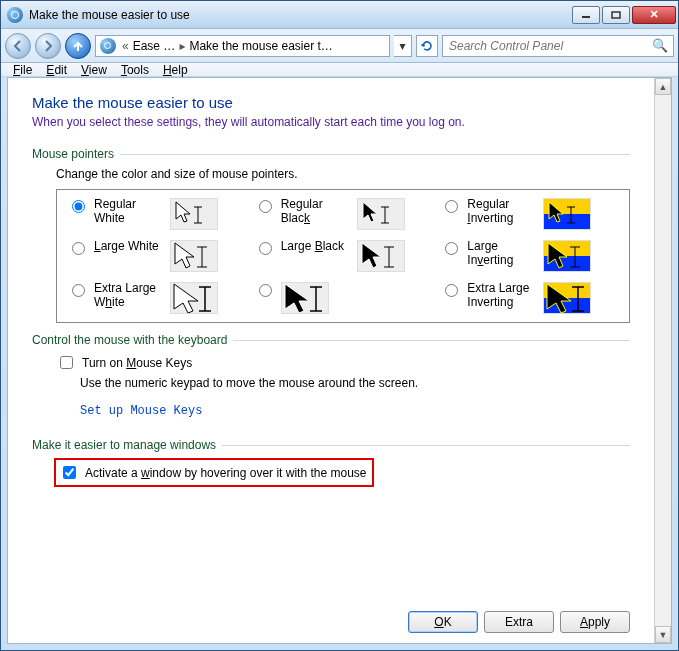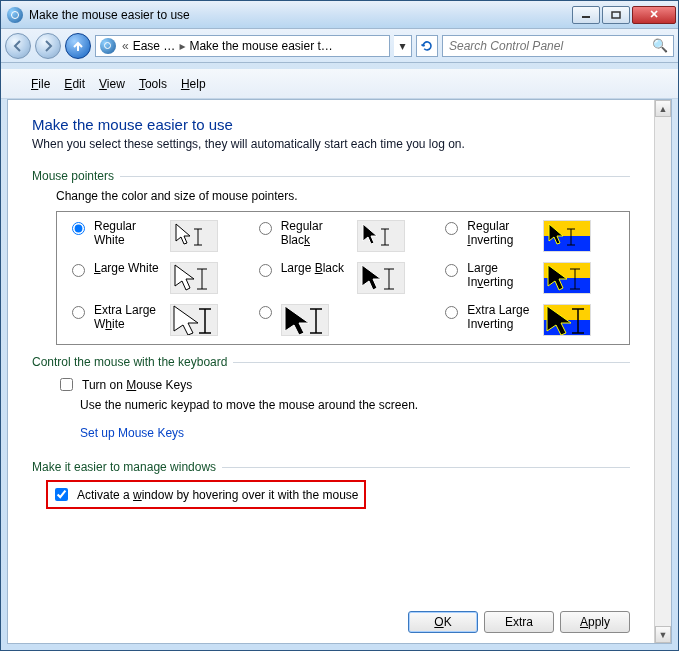--- a/index.html
+++ b/index.html
@@ -99,25 +99,24 @@
   .searchbox {
     width:232px; height:22px; border:1px solid #8aa8c8; background:#fff;
     display:flex; align-items:center; padding:0 4px;
   }
   .searchbox input {
     flex:1; border:none; outline:none; font-size:12px; font-style:italic; color:#888;
     background:transparent;
   }
   .searchbox .sicon { color:#346; font-size:13px; }
   .menubar {
-    height:30px; background:linear-gradient(#f4f8fc,#e6eef8);
+    height:14px; background:linear-gradient(#f4f8fc,#e6eef8);
     border-bottom:1px solid #c4d6e8;
-    display:flex; align-items:center; padding:0 24px; gap:2px;
+    display:flex; align-items:center; padding:0 6px; gap:2px;
     font-size:12px;
-    margin-top:6px;
   }
   .menubar .mi { padding:2px 6px; }
   .menubar .mi u { text-decoration:underline; }
   .content-outer {
     flex:1; background:#fff; margin:0 6px 6px 6px;
     border:1px solid #a0b8d0;
     display:flex;
     overflow:hidden;
   }
   .content {
@@ -130,21 +129,21 @@
   }
   .scrollbar .arrowbtn {
     height:17px; background:linear-gradient(#fafafa,#e0e0e0);
     border:1px solid #c0c0c0; margin:0;
     display:flex;align-items:center;justify-content:center;color:#555;font-size:9px;
   }
   .scrollbar .track { flex:1; }
   h1.main {
     color:#003399; font-size:15px; font-weight:normal; margin:0 0 4px 0;
   }
-  .subtitle { color:#0f172a; margin:0 0 18px 0; }
+  .subtitle { color:#4c1d95; margin:0 0 18px 0; }
   .group-sub { margin:0 0 8px 24px; color:#000; }
   .group-line {
     display:flex; align-items:center; margin:10px 0 6px 0;
   }
   .group-line .gl-text { color:#14532d; white-space:nowrap; }
   .group-line .gl-rule { flex:1; height:1px; background:#d0d8e0; margin-left:6px; }
   .pointer-grid {
     border:1px solid #888; padding:8px 10px;
     display:grid; grid-template-columns: 1fr 1fr 1fr;
     grid-template-rows: auto auto auto;
@@ -161,22 +160,22 @@
     width:48px; height:32px; background:#eee; border:1px solid #ddd;
     display:flex; align-items:center; justify-content:center;
     position:relative;
   }
   .swatch.inv { background:linear-gradient(to bottom,#ffd000 0 50%,#0030ff 50% 100%); }
   .cursor-svg { width:44px; height:30px; }
   .chk-row { display:flex; align-items:center; gap:6px; margin:6px 0 2px 24px; }
   .chk-row input { width:13px; height:13px; }
   .chk-row .cl u { text-decoration:underline; }
   .helper-text { margin:4px 0 10px 48px; color:#000; }
-  .link { color:#0645c8; margin:4px 0 10px 48px; display:inline-block; }
-  .redbox { border:2px solid #e00000; padding:3px 6px 3px 3px; display:inline-flex; align-items:center; gap:6px; margin-left:14px; }
+  .link { color:#0645c8; margin:4px 0 10px 48px; display:inline-block;font-family:Liberation Mono, monospace; }
+  .redbox { border:2px solid #e00000; padding:3px 6px 3px 3px; display:inline-flex; align-items:center; gap:6px; margin-left:22px; }
   .footer {
     position:absolute; right:24px; bottom:10px; display:flex; gap:6px;
   }
   .btn {
     min-width:70px; height:22px; border:1px solid #8a8a8a;
     background:linear-gradient(#fafafa,#e4e4e4);
     border-radius:3px; font-size:12px; display:flex;align-items:center;justify-content:center;
     padding:0 10px;
   }
   .btn.default { border-color:#3a78c0; box-shadow:0 0 0 1px #a8d0ff inset; }

